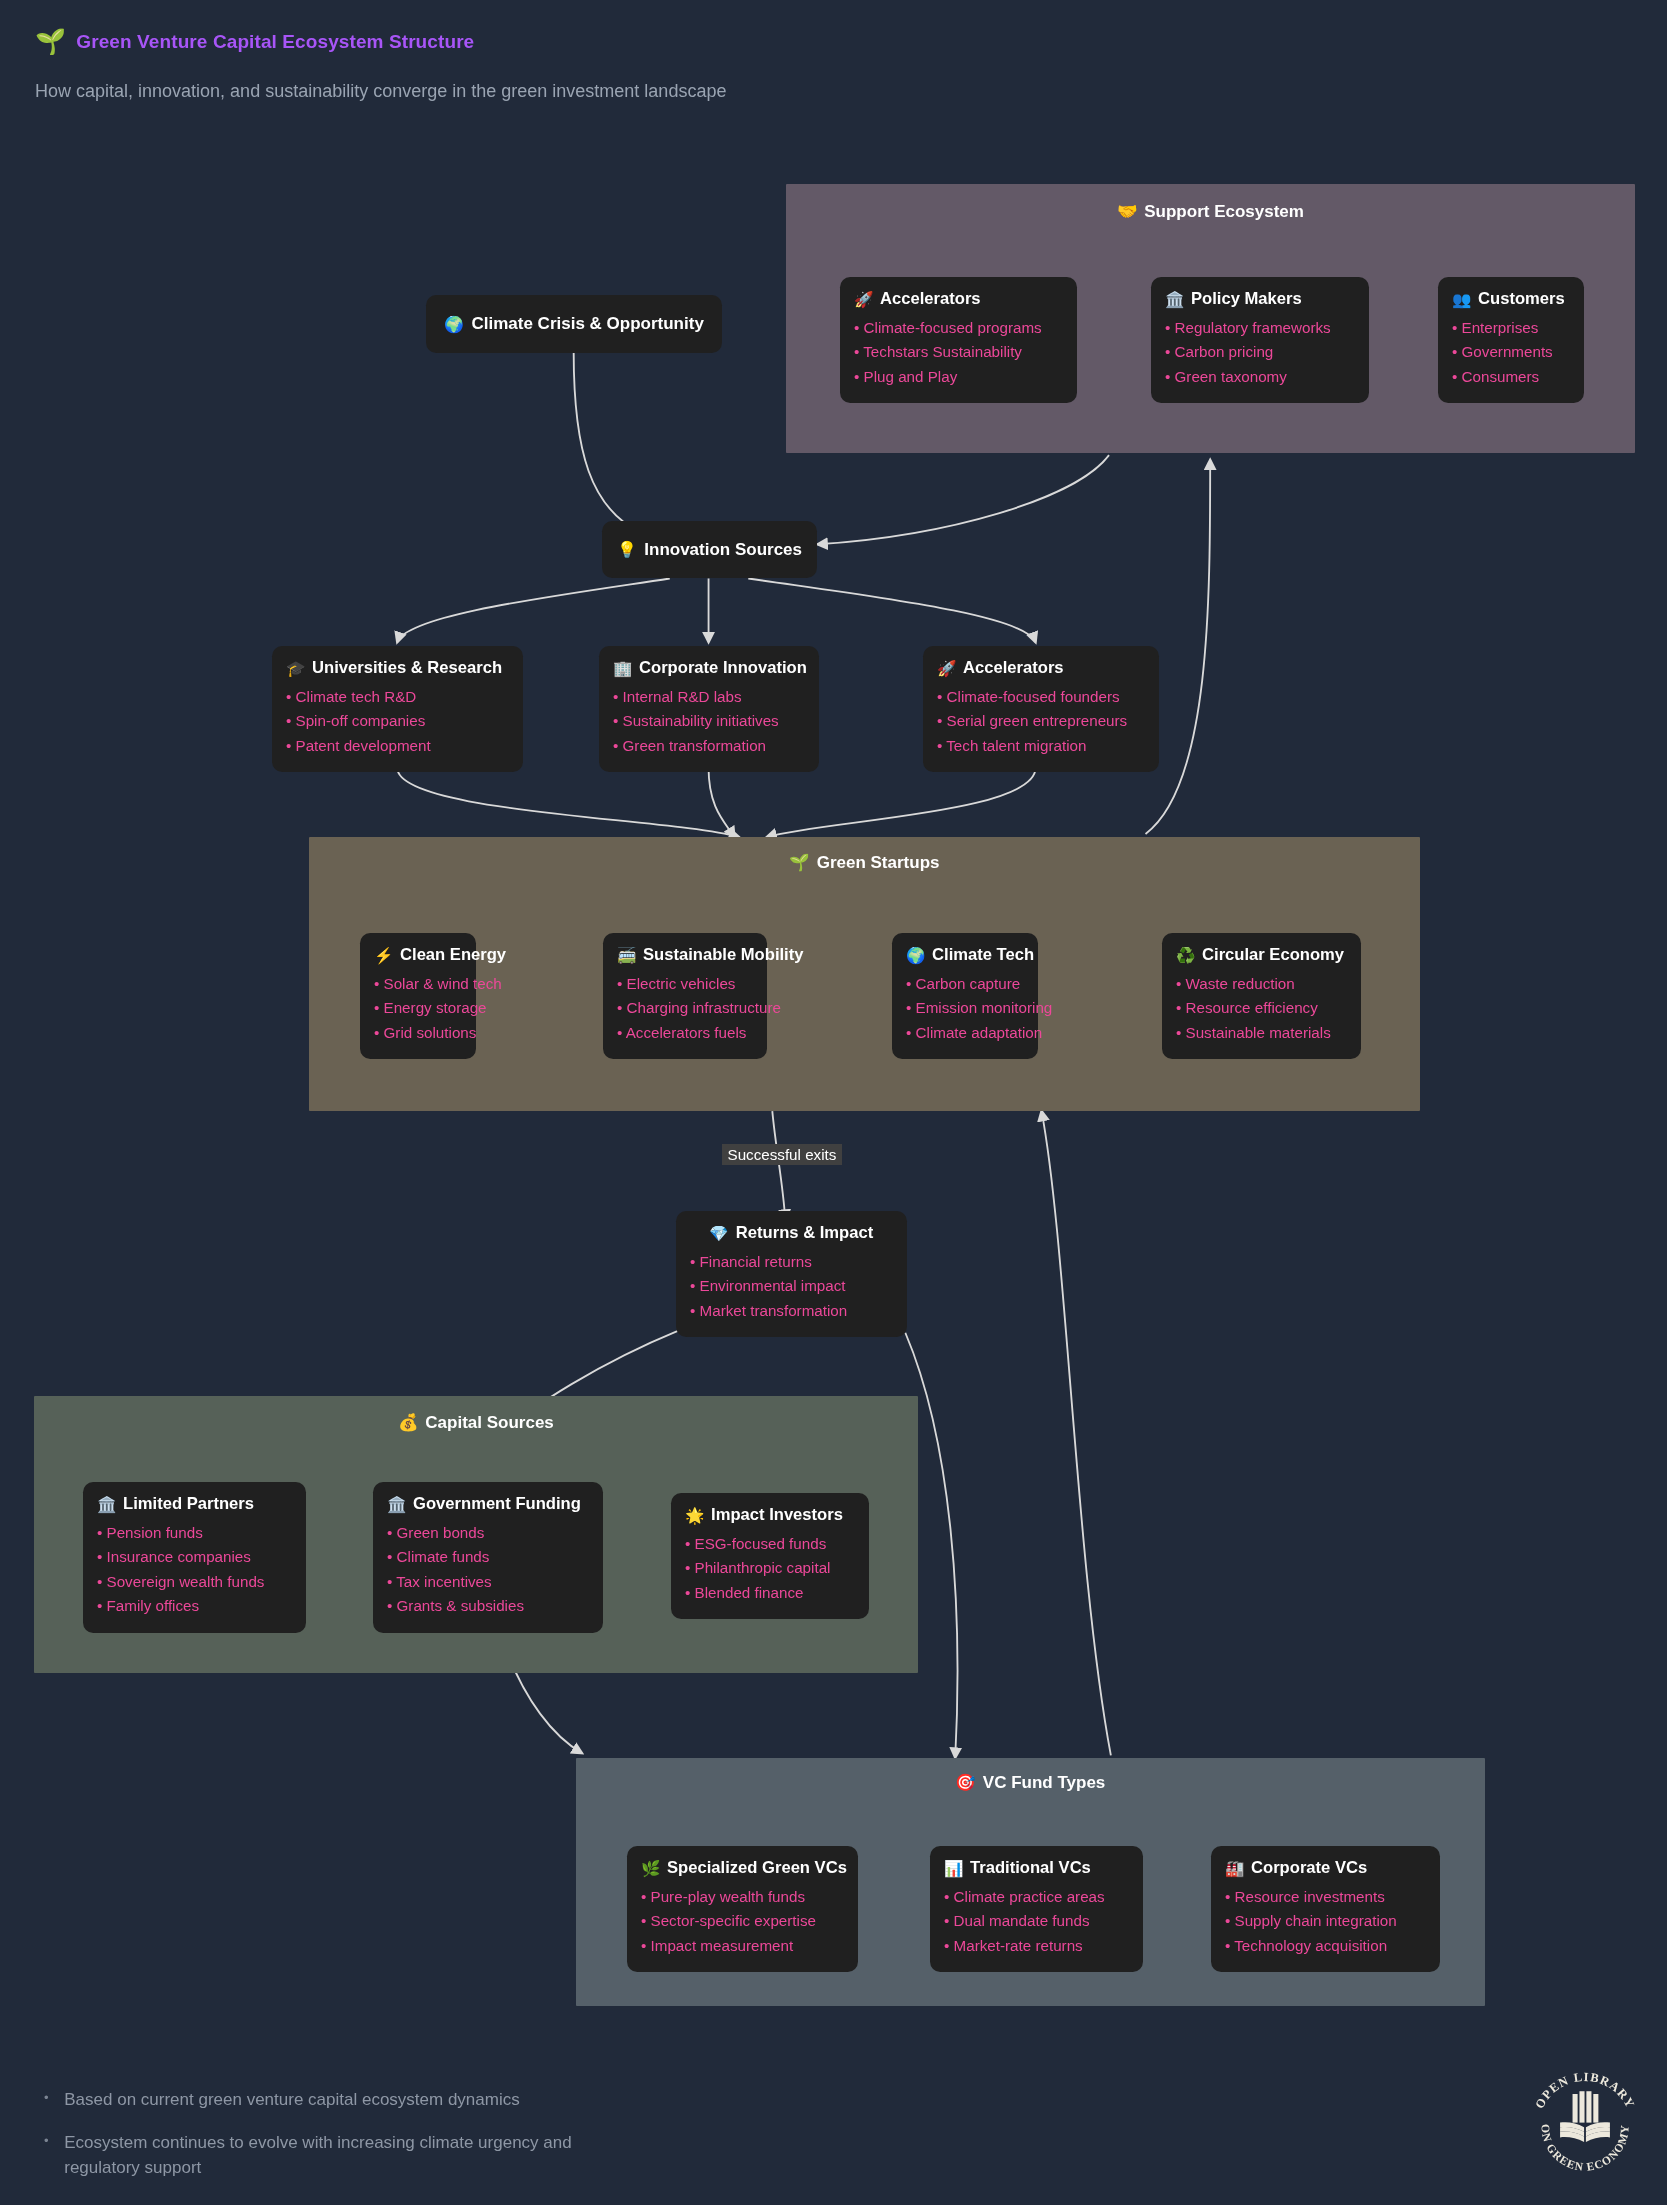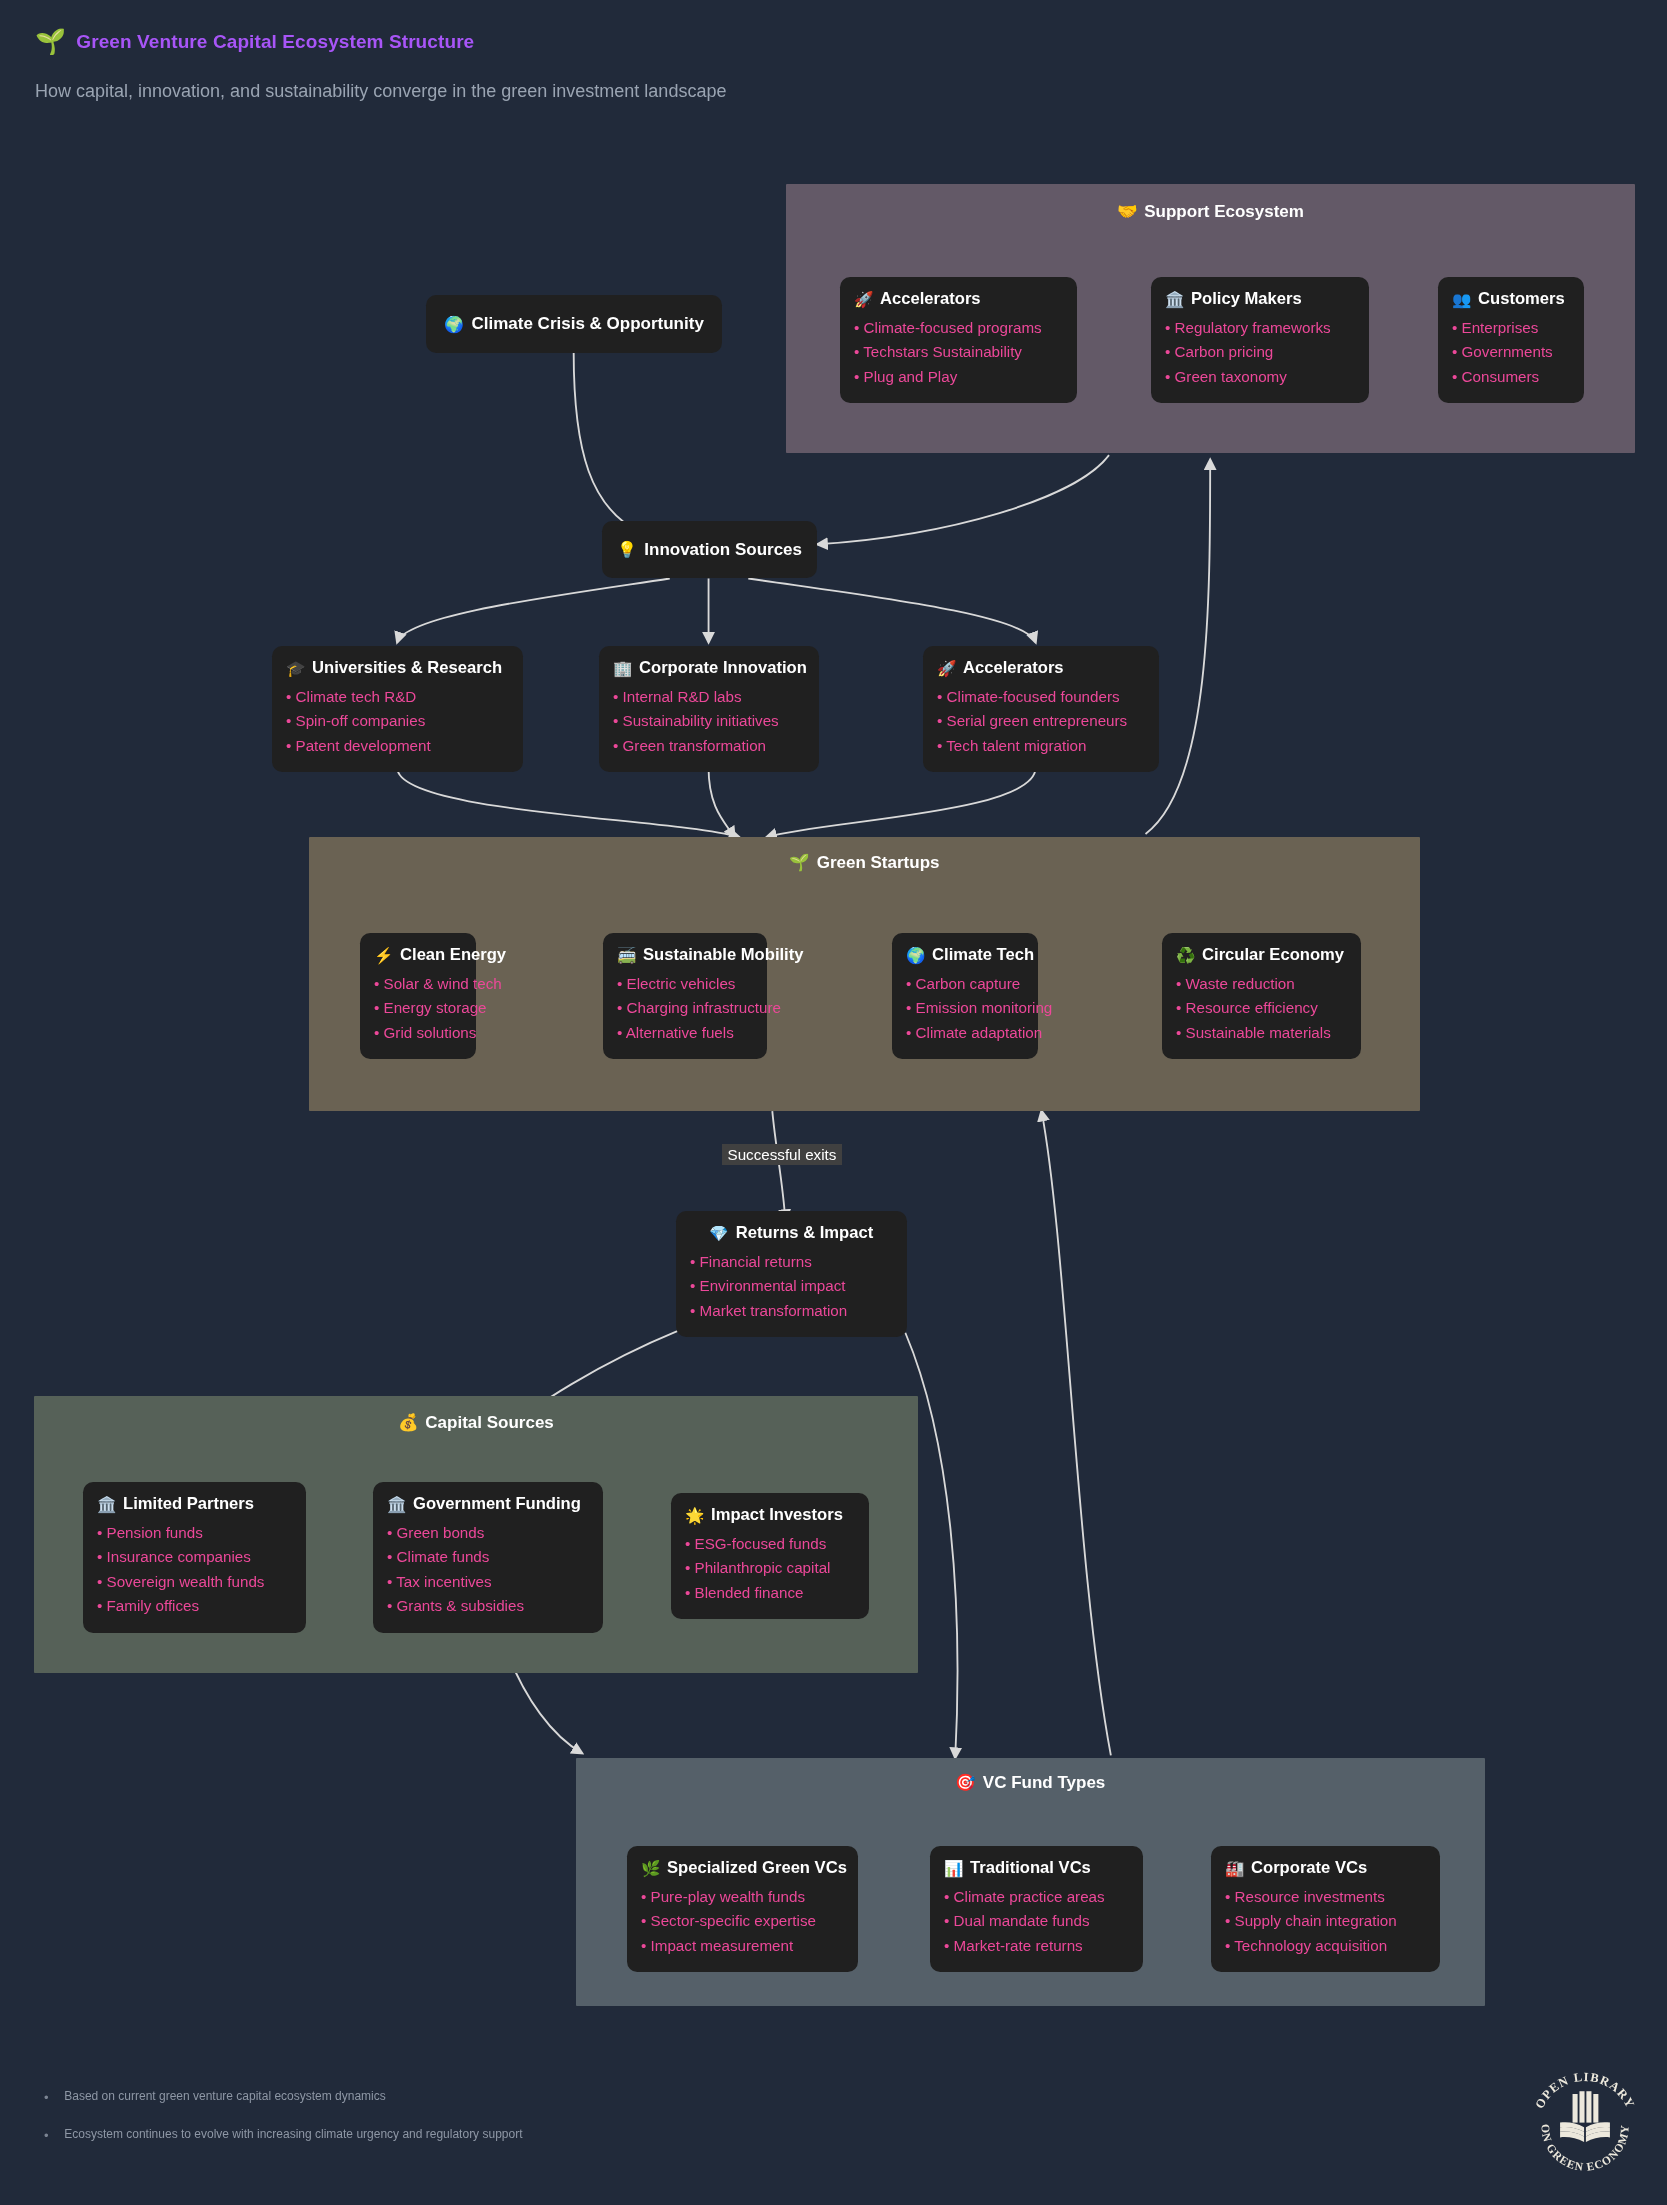--- a/index.html
+++ b/index.html
@@ -68,21 +68,21 @@
     color: #ffffff;
     font-size: 15.2px;
     padding: 1.8px 5.5px;
     white-space: nowrap;
   }
 
   
   #footer { position: absolute; left: 44px; top: 2088px; width: 693px; }
   .foot-row { display: flex; gap: 15.7px; margin-bottom: 18.5px; }
   .foot-bullet { color: #7b8492; font-size: 13px; line-height: 1.5; }
-  .foot-text { color: #8e97a5; font-size: 12px; line-height: 1.45; max-width: 545px; }
+  .foot-text { color: #8e97a5; font-size: 17px; line-height: 1.45; max-width: 545px; }
 
   
   #logo { position: absolute; left: 1525px; top: 2058px; width: 120px; height: 120px; }
 </style>
 </head>
 <body>
 
 <div id="stage">
 
   <div id="header">
@@ -224,21 +224,21 @@
       <div class="card-item">Grid solutions</div>
     </div>
 
     <div class="card" style="left:294px; top:96px; width:164px;">
       <div class="card-head">
         <span class="em">🚎</span>
         <span>Sustainable Mobility</span>
       </div>
       <div class="card-item">Electric vehicles</div>
       <div class="card-item">Charging infrastructure</div>
-      <div class="card-item">Alternative fuels</div>
+      <div class="card-item">Accelerators fuels</div>
     </div>
 
     <div class="card" style="left:583px; top:96px; width:146px;">
       <div class="card-head">
         <span class="em">🌍</span>
         <span>Climate Tech</span>
       </div>
       <div class="card-item">Carbon capture</div>
       <div class="card-item">Emission monitoring</div>
       <div class="card-item">Climate adaptation</div>

